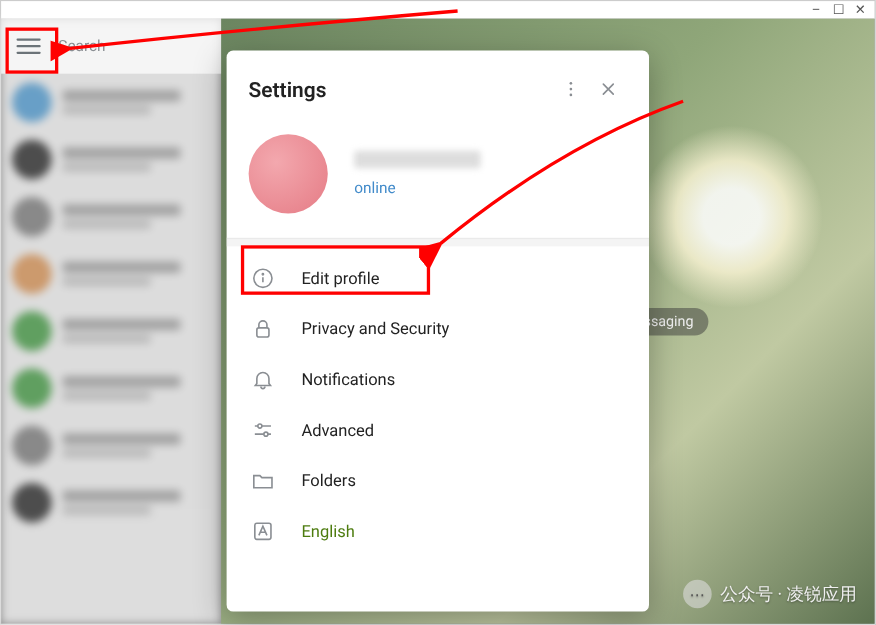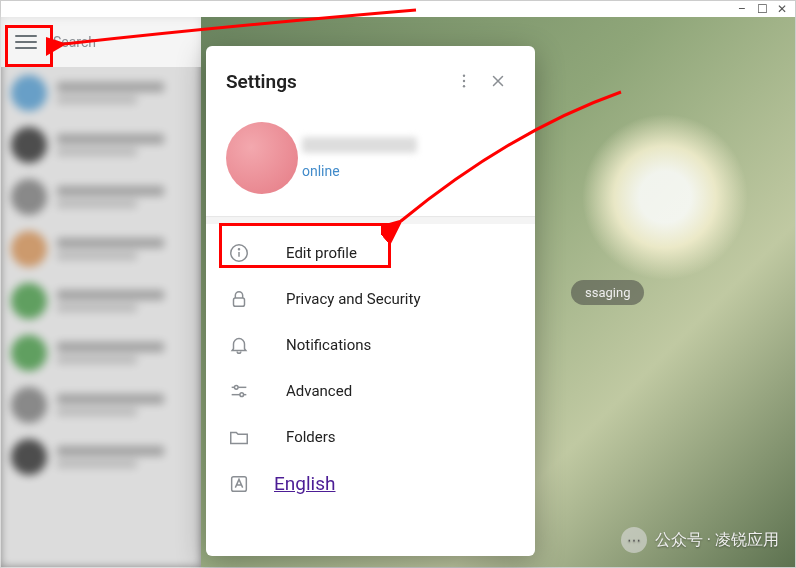--- a/index.html
+++ b/index.html
@@ -25,39 +25,39 @@
     .header { position: absolute; top: 16px; left: 0; width: 200px; height: 50px; display: flex; align-items: center; padding: 0 14px; gap: 16px; background: rgba(255,255,255,0.7); z-index: 5; }
     .menu-btn { width: 22px; display: flex; flex-direction: column; gap: 4px; cursor: pointer; }
     .menu-btn span { height: 2px; background: #6b7378; border-radius: 1px; }
     .search-text { color: #8a8e93; font-size: 14px; }
     .red-box-menu { position: absolute; top: 24px; left: 4px; width: 48px; height: 42px; border: 3px solid #f00; z-index: 20; pointer-events: none; }
     
     .main-bg { flex: 1; background: linear-gradient(135deg, #6b8560 0%, #8fa679 40%, #c0c9a2 70%, #5d7250 100%); position: relative; }
     .main-bg::after { content: ''; position: absolute; top: 90px; right: 40px; width: 180px; height: 180px; background: radial-gradient(circle, #fff 20%, #f5f0d0 40%, transparent 65%); border-radius: 50%; opacity: 0.85; }
     .pill { position: absolute; top: 263px; left: 370px; background: rgba(60,60,60,0.5); color: #eee; padding: 5px 14px; border-radius: 14px; font-size: 13px; }
     
-    .settings { position: absolute; top: 45px; left: 205px; width: 329px; height: 510px; background: #fff; border-radius: 6px; box-shadow: 0 8px 30px rgba(0,0,0,0.3); z-index: 10; overflow: hidden; }
+    .settings { position: absolute; top: 45px; left: 205px; width: 384px; height: 510px; background: #fff; border-radius: 6px; box-shadow: 0 8px 30px rgba(0,0,0,0.3); z-index: 10; overflow: hidden; }
     .s-header { display: flex; align-items: center; padding: 18px 20px 14px; }
     .s-title { font-size: 19px; font-weight: 600; color: #222; flex: 1; }
     .s-hbtn { width: 34px; height: 34px; display: flex; align-items: center; justify-content: center; color: #8a8e93; cursor: pointer; border-radius: 50%; }
     
-    .profile { display: flex; align-items: center; padding: 10px 20px 22px; gap: 4px; }
+    .profile { display: flex; align-items: center; padding: 10px 20px 22px; gap: 24px; }
     .profile-av { width: 72px; height: 72px; border-radius: 50%; background: radial-gradient(circle at 35% 35%, #f3a8ae, #e57b85); cursor: pointer; }
     .profile-info { flex: 1; }
     .pname { height: 16px; width: 115px; background: #ddd; border-radius: 3px; margin-bottom: 10px; filter: blur(3px); }
     .status { color: #428bca; font-size: 14px; }
     
     .divider { height: 8px; background: #f4f4f4; box-shadow: inset 0 1px 1px rgba(0,0,0,0.06); }
     
     .menu { padding: 6px 0; }
     .item { display: flex; align-items: center; padding: 12px 22px; gap: 24px; cursor: pointer; }
     .item-icon { width: 22px; height: 22px; display: flex; align-items: center; justify-content: center; color: #8a8e93; }
     .item-icon svg { stroke: currentColor; fill: none; stroke-width: 1.6; }
-    .item-label { flex: 1; font-size: 15px; color: #222; margin-left: 12px; }
-    .item-value { color: #4c1d95; font-size: 19px; text-decoration: underline; }
+    .item-label { flex: 1; font-size: 15px; color: #222; }
+    .item-value { color: #4d7c0f; font-size: 15px; }
     
     .red-box-edit { position: absolute; top: 222px; left: 218px; width: 172px; height: 45px; border: 3px solid #f00; z-index: 20; pointer-events: none; }
     
     .arrow1 { position: absolute; top: -5px; left: 45px; z-index: 25; pointer-events: none; }
     .arrow2 { position: absolute; top: 85px; left: 380px; z-index: 25; pointer-events: none; }
     
     .watermark { position: absolute; bottom: 14px; right: 16px; display: flex; align-items: center; gap: 8px; color: #f0f0f0; font-size: 16px; z-index: 5; text-shadow: 0 1px 2px rgba(0,0,0,0.4); }
     .wm-icon { width: 26px; height: 26px; border-radius: 50%; background: rgba(220,220,220,0.6); display: flex; align-items: center; justify-content: center; font-size: 14px; color: #555; }
   </style>
 </head>

